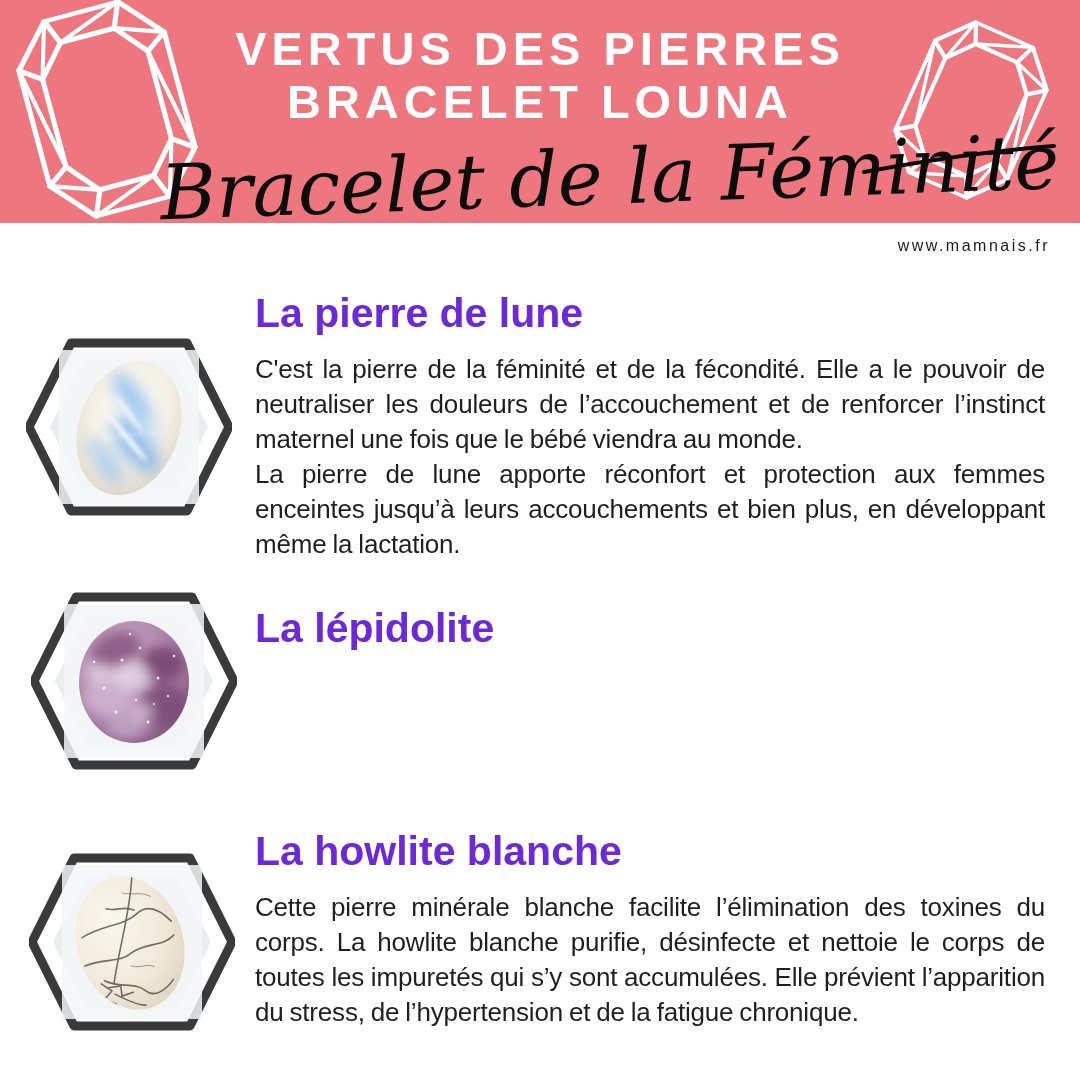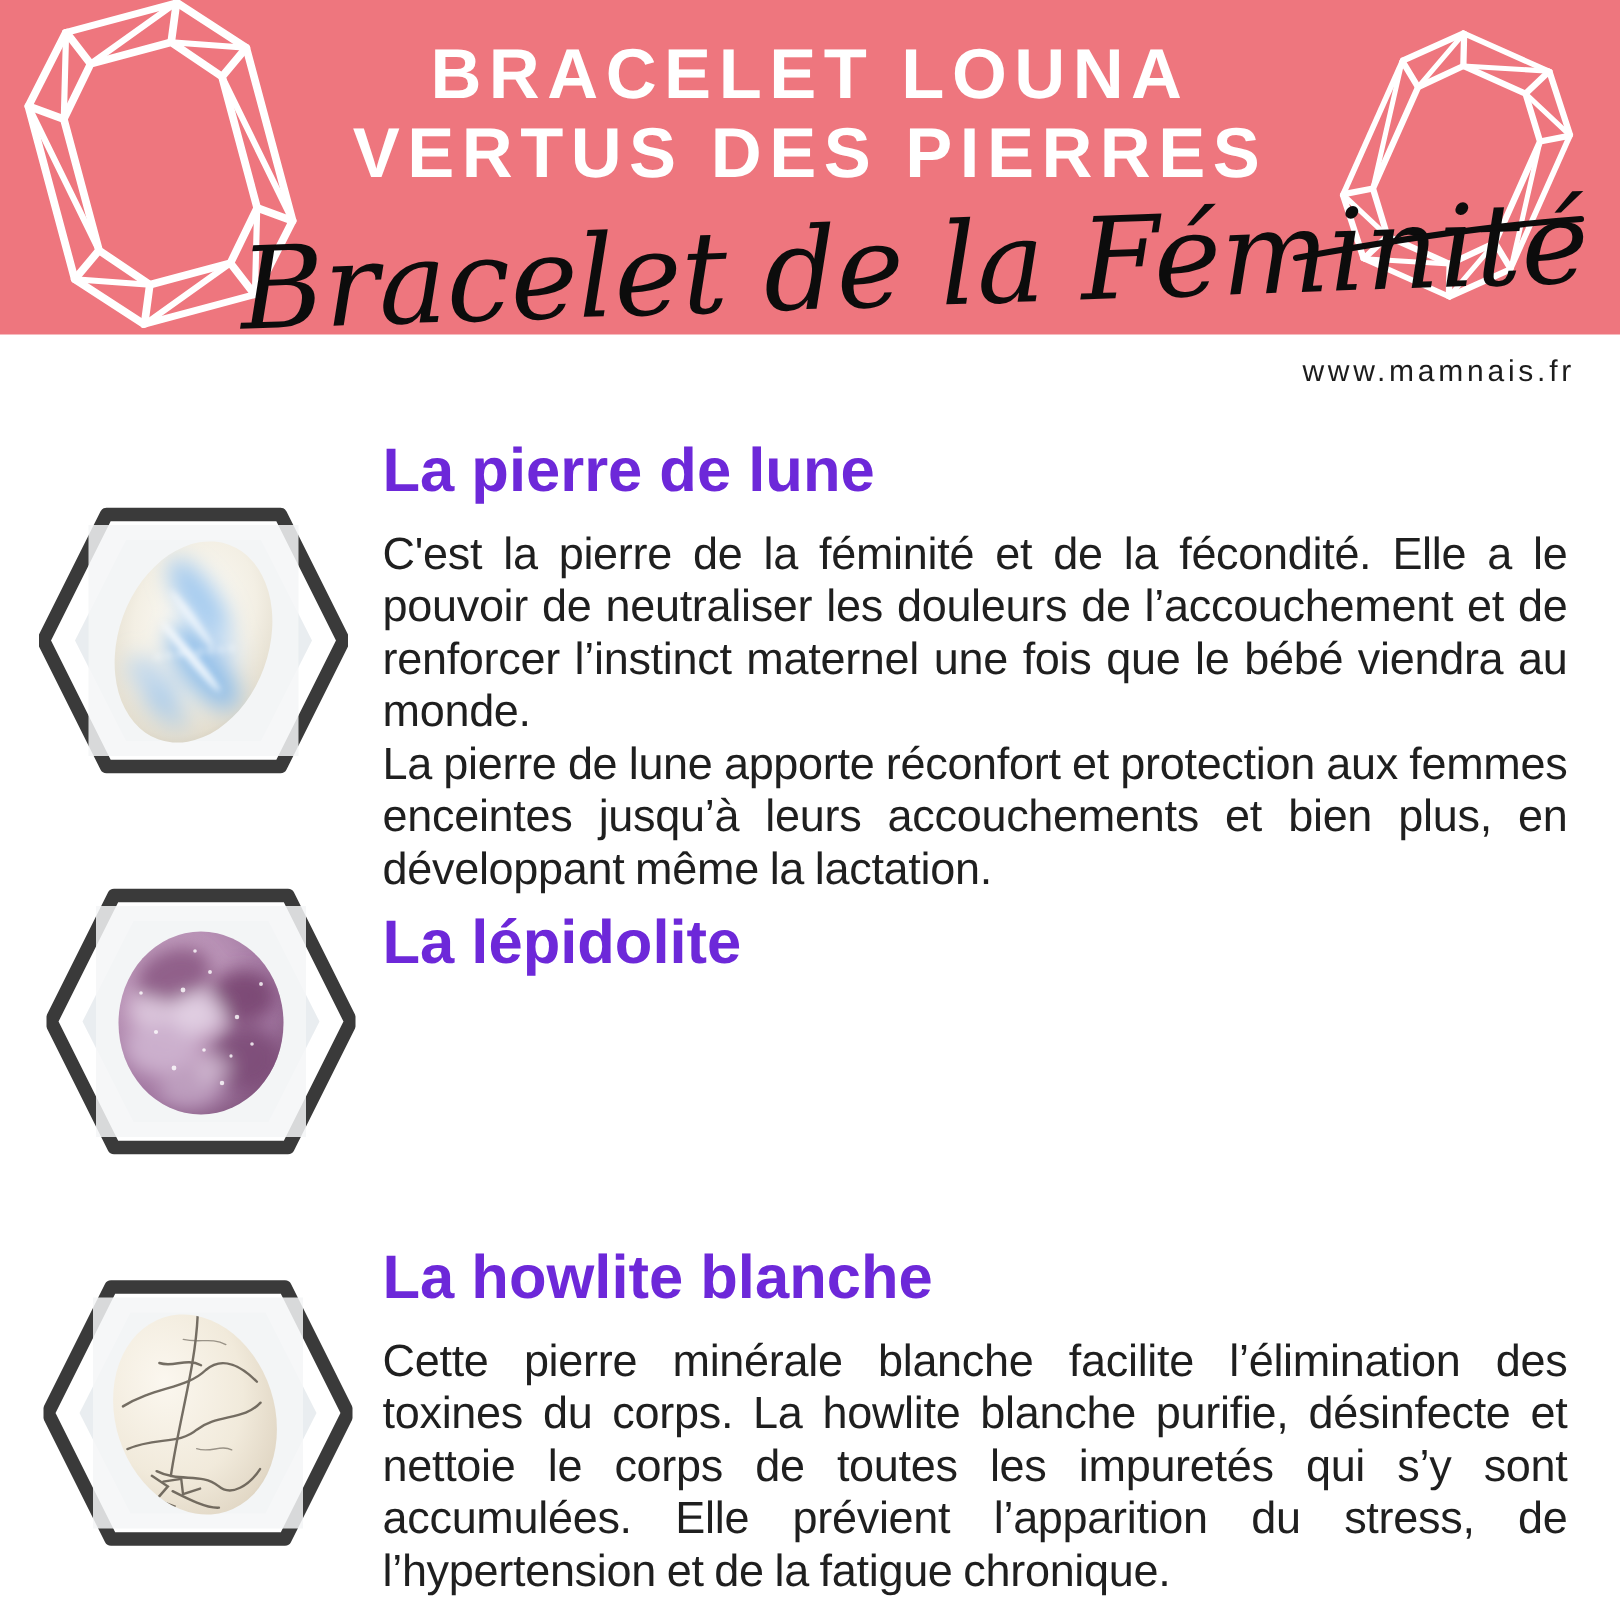--- a/index.html
+++ b/index.html
@@ -22,33 +22,33 @@
   .gem-right{left:908px;top:26px;width:126px;height:168px;transform:rotate(24deg);}
   .script-title{
     position:absolute;left:160px;top:138px;width:760px;
     font-family:"DejaVu Serif",serif;font-style:italic;
     font-size:76px;line-height:1.1;color:#0c0c0c;text-align:center;
     white-space:nowrap;transform:rotate(-2deg);
   }
   .flourish{position:absolute;left:862px;top:140px;}
   .website-url{
     position:absolute;right:30px;top:237px;
-    font-size:20px;letter-spacing:2.5px;color:#1c1c1c;
+    font-size:16px;letter-spacing:2.5px;color:#1c1c1c;
   }
   
   .section{position:absolute;left:255px;width:790px;}
   .section-1{top:291px;}
   .section-2{top:606px;}
   .section-3{top:801px;margin-top:28px;}
   .section-title{
     margin:0 0 15px 0;font-size:41px;line-height:1.12;
     font-weight:bold;color:#6d28d9;letter-spacing:0px;
   }
   .section-body{
-    margin:0;font-size:30px;line-height:35px;color:#1f1f1f;
+    margin:0;font-size:26px;line-height:35px;color:#1f1f1f;
     text-align:justify;white-space:pre-line;
     letter-spacing:-0.2px;word-spacing:-1px;
   }
   
   .hex{position:absolute;width:206px;height:182px;}
   .hex-1{left:26px;top:336px;}
   .hex-2{left:31px;top:590px;}
   .hex-3{left:29px;top:851px;}
 </style>
 </head>
@@ -66,22 +66,22 @@
   </svg>
 
   <svg class="gem gem-right" viewBox="0 0 150 200" fill="none" stroke="#ffffff" stroke-width="5" stroke-linejoin="round" stroke-linecap="round">
     <path d="M38,2 L112,2 L148,42 L148,158 L112,198 L38,198 L2,158 L2,42 Z"></path>
     <path d="M48,26 L102,26 L128,56 L128,144 L102,174 L48,174 L22,144 L22,56 Z"></path>
     <path d="M38,2 L48,26 M112,2 L102,26 M148,42 L128,56 M148,158 L128,144 M112,198 L102,174 M38,198 L48,174 M2,158 L22,144 M2,42 L22,56"></path>
     <path d="M112,2 L48,26 M148,42 L102,26 M148,158 L128,56 M112,198 L128,144 M38,198 L102,174 M2,158 L48,174 M2,42 L22,144 M38,2 L22,56" stroke-width="4"></path>
   </svg>
 
   <div class="main-title">
+    <div>VERTUS DES PIERRES</div>
     <div>BRACELET LOUNA</div>
-    <div>VERTUS DES PIERRES</div>
   </div>
 
   <div class="script-title">Bracelet de la Féminité</div>
 
   <svg class="flourish" width="196" height="40" viewBox="0 0 196 40">
     <path d="M2,32 Q110,12 192,6" stroke="#0c0c0c" stroke-width="4" fill="none" stroke-linecap="round"></path>
   </svg>
 
   <div class="website-url">www.mamnais.fr</div>
 

